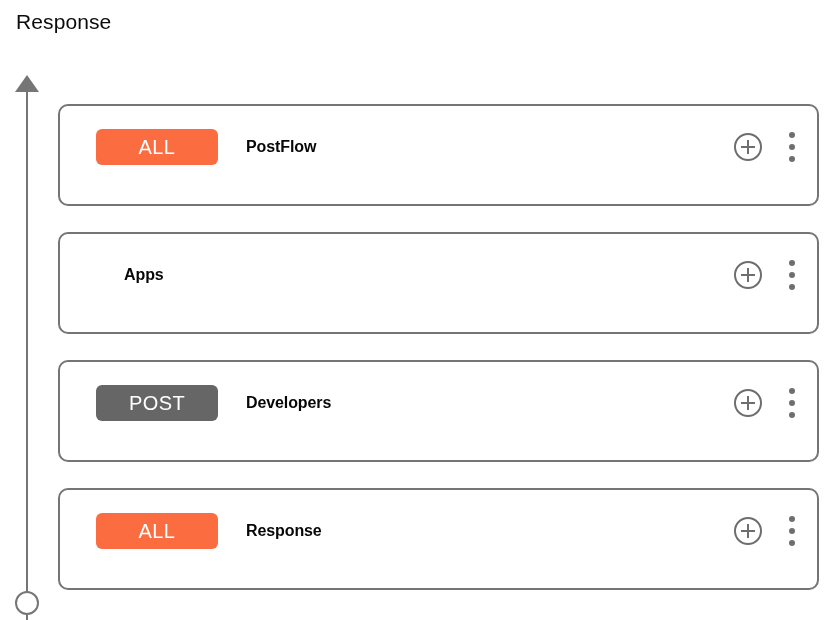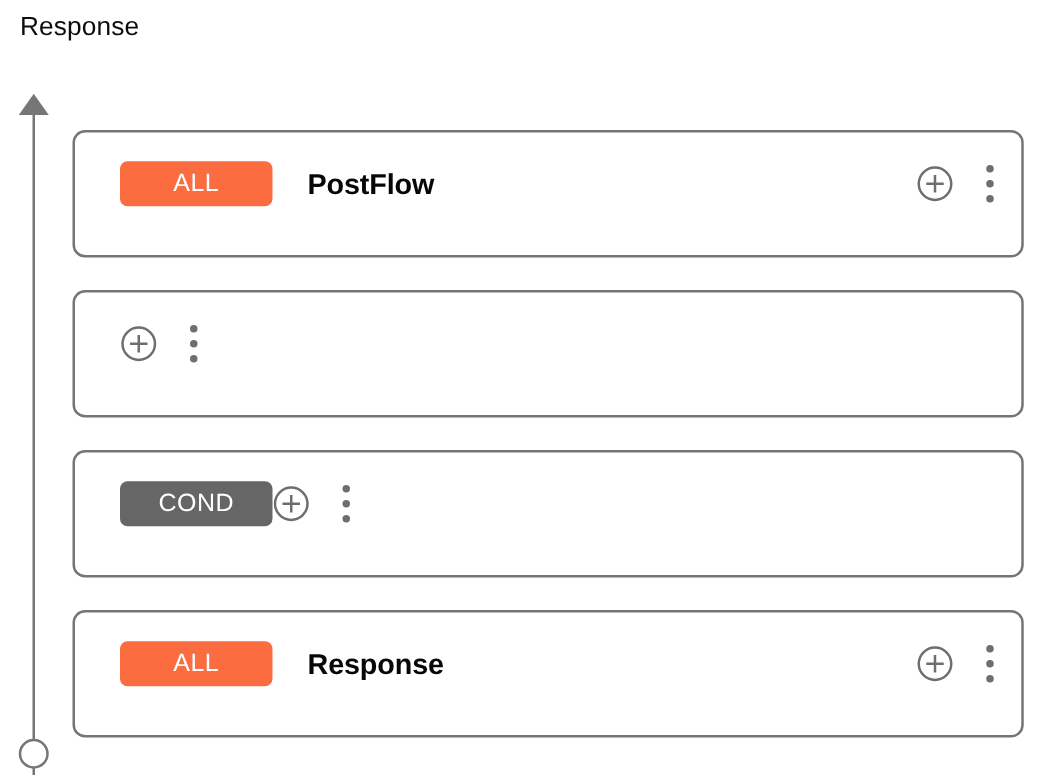--- a/index.html
+++ b/index.html
@@ -105,21 +105,21 @@
     color: #ffffff;
     font-size: 20px;
     font-weight: 400;
     letter-spacing: 0.4px;
     line-height: 1;
   }
 
   .card-label {
     flex: 1 1 auto;
     margin-left: 28px;
-    font-size: 23px;
+    font-size: 16px;
     font-weight: 700;
     color: #070707;
     letter-spacing: -0.1px;
     white-space: nowrap;
     overflow: hidden;
   }
 
   .actions {
     flex: 0 0 auto;
     display: flex;
@@ -176,36 +176,38 @@
             </svg>
           </span>
           <div class="kebab-icon">
             <i></i>
             <i></i>
             <i></i>
           </div>
         </div>
       </div>
       <div class="card">
-        <div class="actions">
-          <span>
-            <svg class="add-icon" viewBox="0 0 30 30" aria-hidden="true">
-              <circle cx="15" cy="15" r="13" fill="none" stroke="#6e6e6e" stroke-width="2"></circle>
-              <path d="M15 8 V22 M8 15 H22" stroke="#6e6e6e" stroke-width="2" stroke-linecap="butt"></path>
-            </svg>
-          </span>
-          <div class="kebab-icon">
-            <i></i>
-            <i></i>
-            <i></i>
-          </div>
-        </div>
-      </div>
-      <div class="card">
-        <div class="badge" style="background: rgb(102, 102, 102);">COND</div>
+        <div class="card-label">Apps</div>
+        <div class="actions">
+          <span>
+            <svg class="add-icon" viewBox="0 0 30 30" aria-hidden="true">
+              <circle cx="15" cy="15" r="13" fill="none" stroke="#6e6e6e" stroke-width="2"></circle>
+              <path d="M15 8 V22 M8 15 H22" stroke="#6e6e6e" stroke-width="2" stroke-linecap="butt"></path>
+            </svg>
+          </span>
+          <div class="kebab-icon">
+            <i></i>
+            <i></i>
+            <i></i>
+          </div>
+        </div>
+      </div>
+      <div class="card">
+        <div class="badge" style="background: rgb(102, 102, 102);">POST</div>
+        <div class="card-label">Developers</div>
         <div class="actions">
           <span>
             <svg class="add-icon" viewBox="0 0 30 30" aria-hidden="true">
               <circle cx="15" cy="15" r="13" fill="none" stroke="#6e6e6e" stroke-width="2"></circle>
               <path d="M15 8 V22 M8 15 H22" stroke="#6e6e6e" stroke-width="2" stroke-linecap="butt"></path>
             </svg>
           </span>
           <div class="kebab-icon">
             <i></i>
             <i></i>

